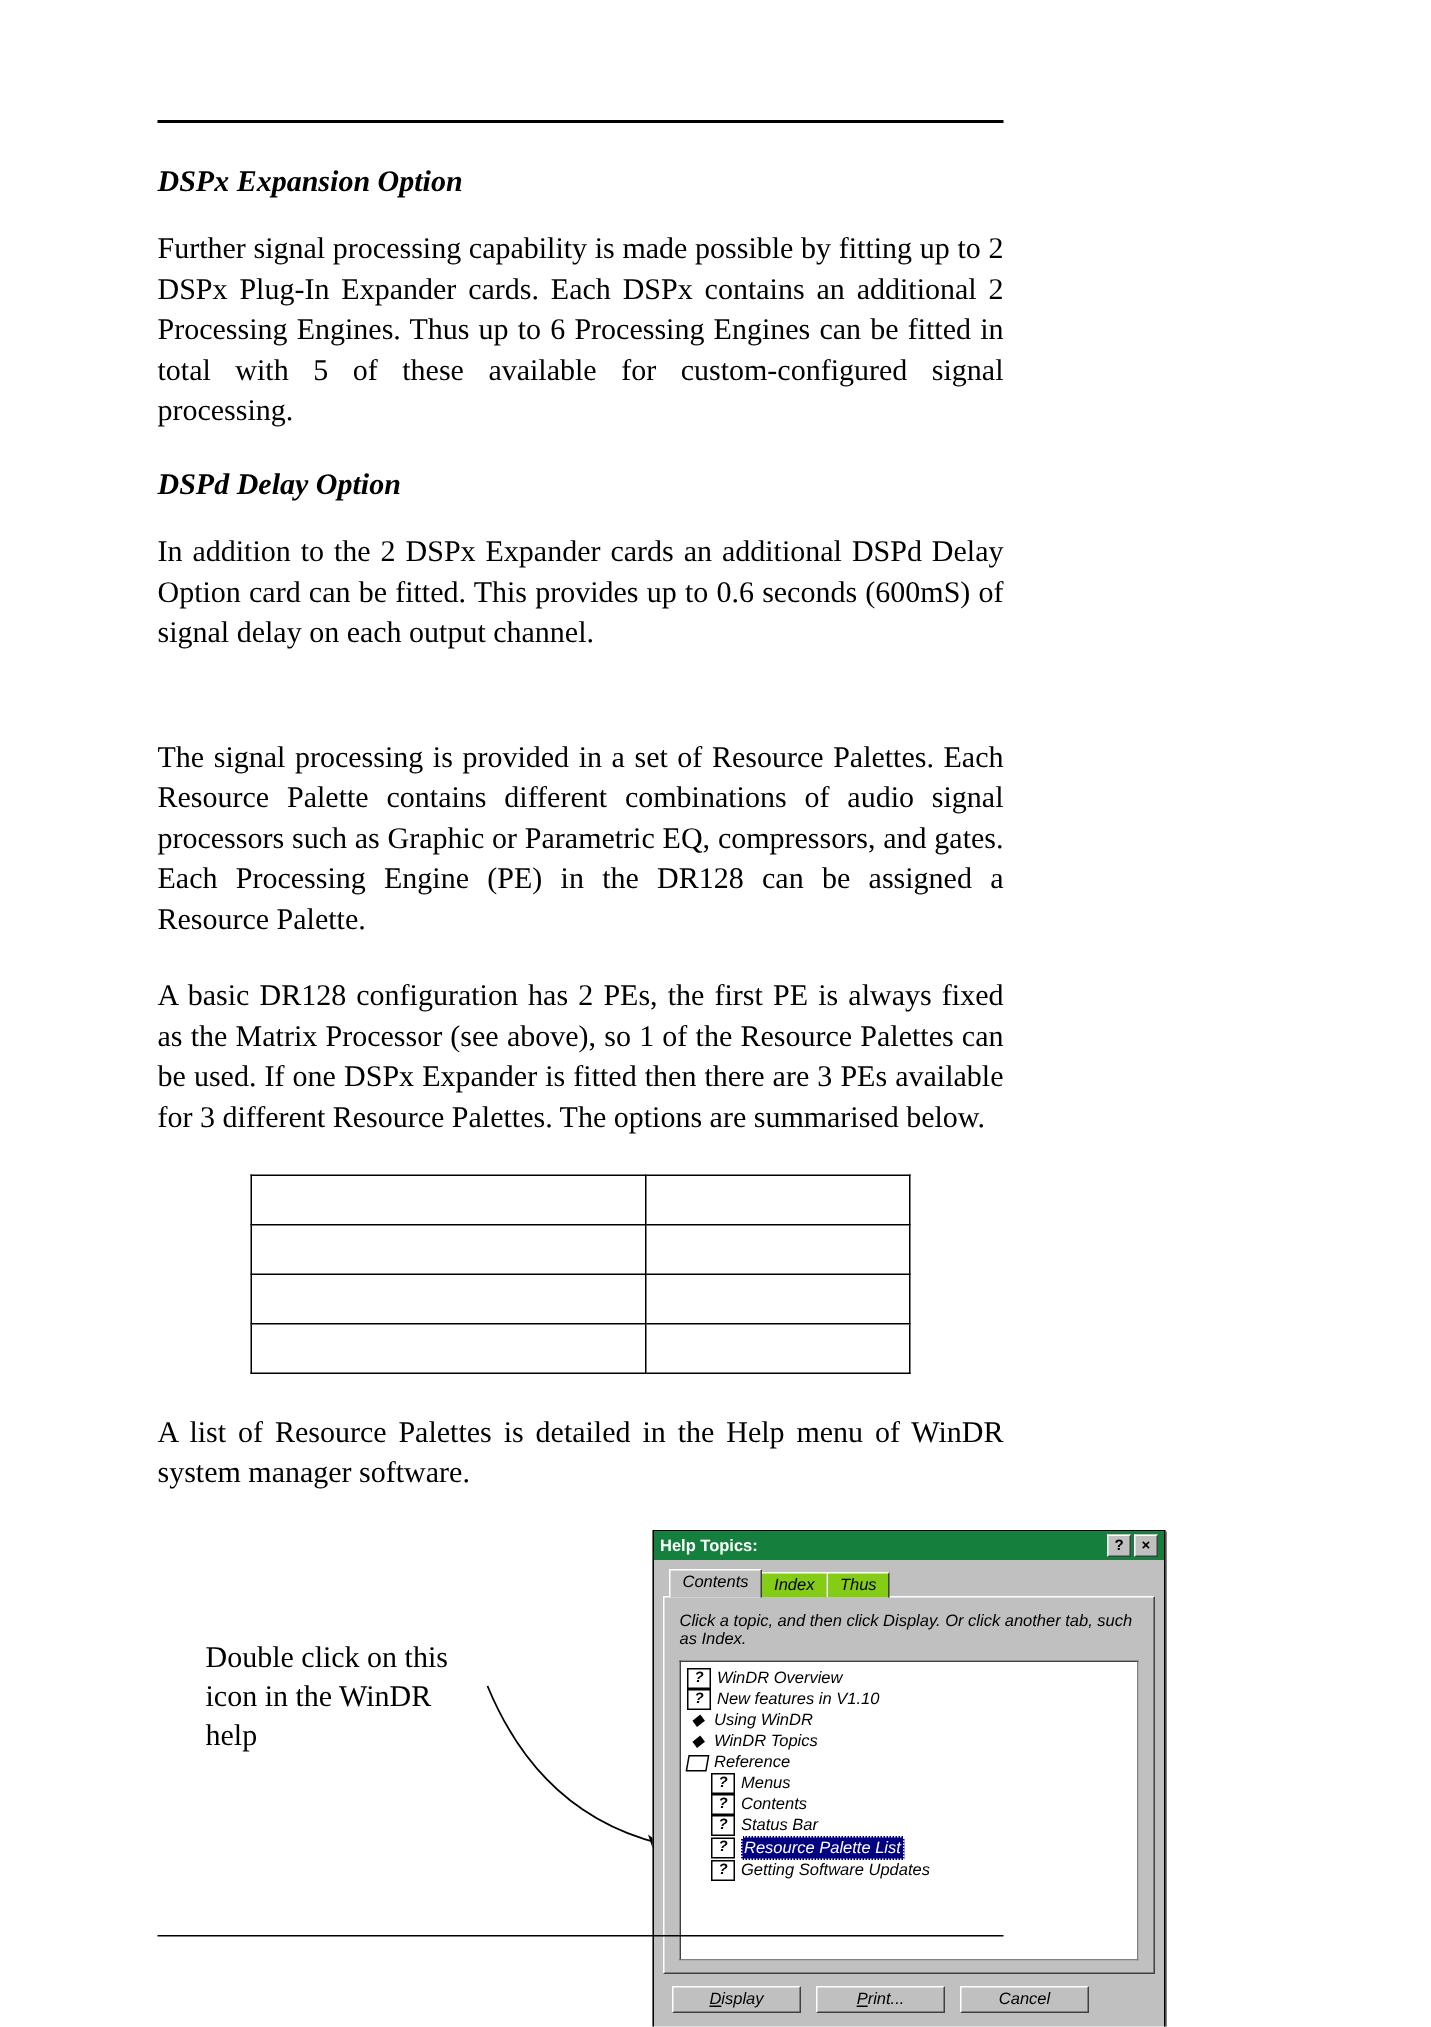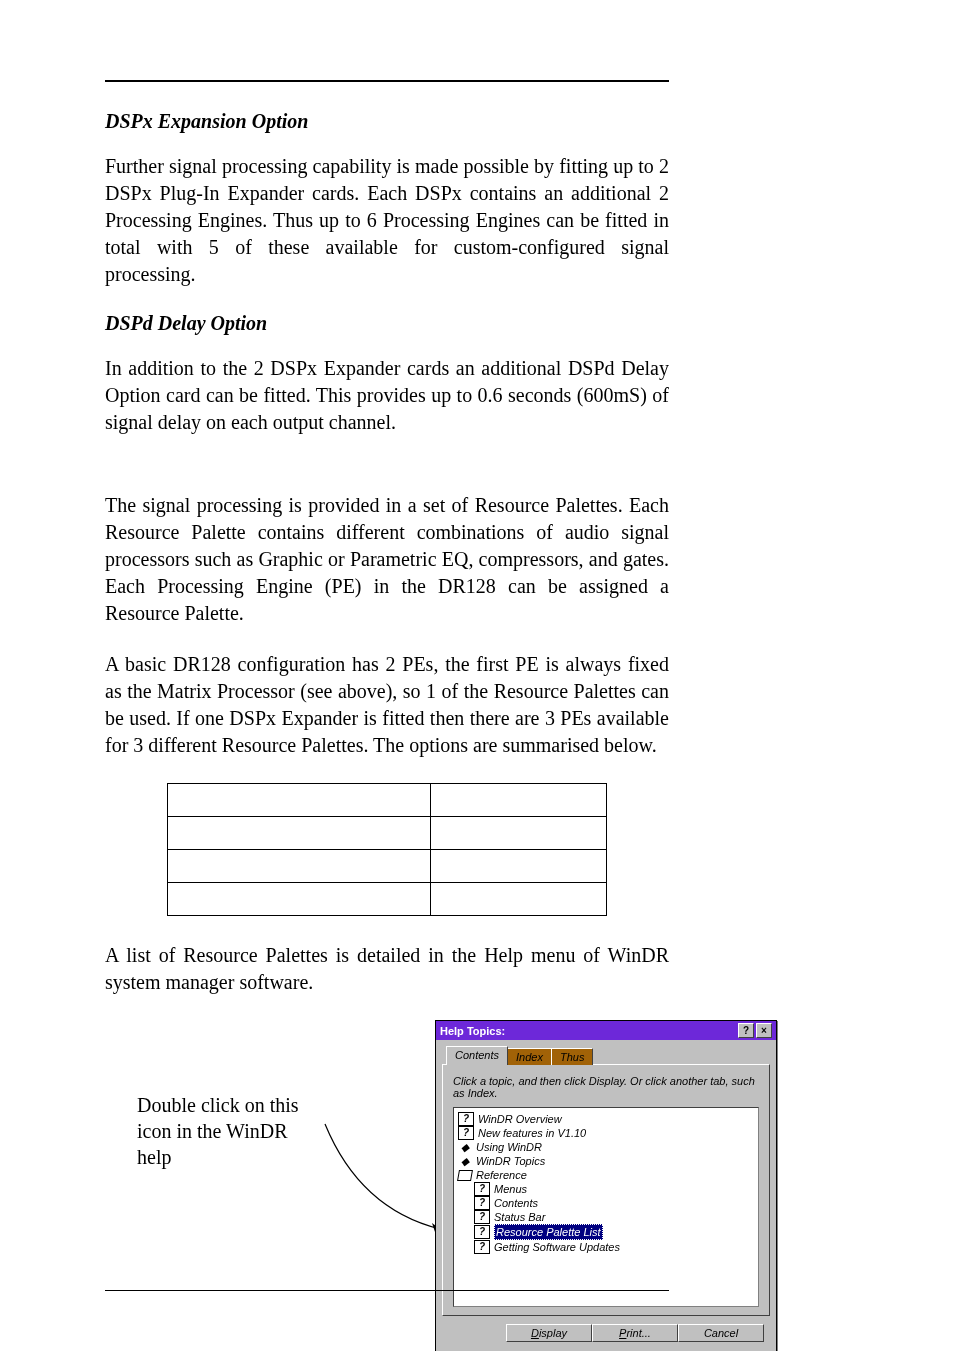--- a/index.html
+++ b/index.html
@@ -70,21 +70,21 @@
     left: 330px;
     top: 0;
     width: 340px;
     font-family: Tahoma, Arial, sans-serif;
     font-size: 11px;
     background: #c0c0c0;
     border: 1px solid #000;
     box-shadow: 1px 1px 0 #808080;
   }
   .hw-title {
-    background: #6d28d9;
+    background: #15803d;
     color: #fff;
     padding: 2px 4px;
     display: flex;
     align-items: center;
     font-weight: bold;
     font-size: 11px;
   }
   .hw-title .spacer { flex: 1; }
   .hw-title .tbtn {
     width: 14px;
@@ -108,21 +108,21 @@
   .tabs {
     display: flex;
     gap: 0;
     margin-bottom: 0;
     padding-left: 4px;
   }
   .tab {
     padding: 2px 8px 2px 8px;
     border: 1px solid #808080;
     border-bottom: none;
-    background: #a16207;
+    background: #84cc16;
     margin-right: -1px;
     font-size: 11px;
   }
   .tab.active {
     background: #c0c0c0;
     border-color: #fff #404040 #c0c0c0 #fff;
     position: relative;
     z-index: 2;
   }
   .tab:not(.active) {
@@ -188,21 +188,21 @@
     display: block;
     width: 12px;
     height: 9px;
     background: #fff;
     border: 1px solid #000;
     transform: skewX(-10deg);
   }
   .indent1 { padding-left: 16px; }
   .btn-row {
     display: flex;
-    justify-content: flex-end;
+    gap: 10px;
     padding: 8px 6px 4px 6px;
   }
   .winbtn {
     min-width: 64px;
     text-align: center;
     padding: 2px 10px;
     border: 1px solid #fff;
     border-right-color: #404040;
     border-bottom-color: #404040;
     background: #c0c0c0;

